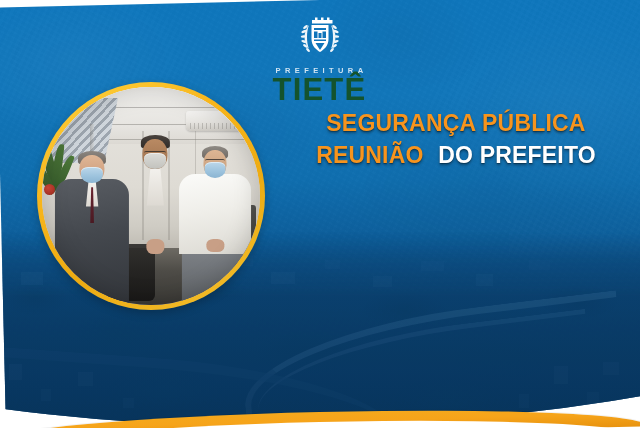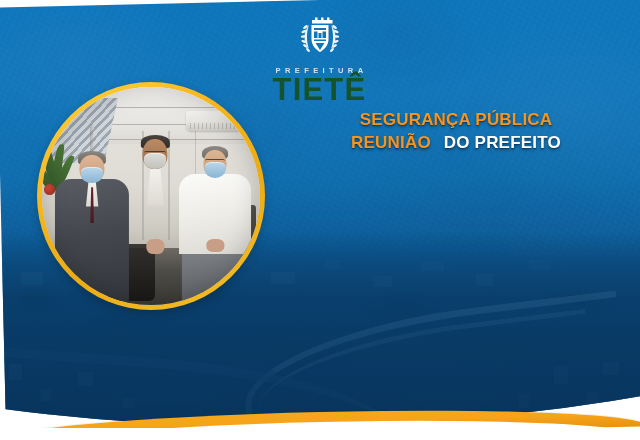--- a/index.html
+++ b/index.html
@@ -435,21 +435,21 @@
   
   .headline {
     position: absolute;
     left: 288px;
     top: 108px;
     width: 336px;
     text-align: center;
     z-index: 6;
   }
   .hl-line {
-    font-size: 17px;
+    font-size: 23px;
     font-weight: 700;
     line-height: 1.38;
     letter-spacing: .2px;
     text-transform: uppercase;
     white-space: nowrap;
     color: #f7941d;
     text-shadow:
       0 2px 3px rgba(0,0,0,.42),
       0 1px 0 rgba(0,0,0,.25);
   }

